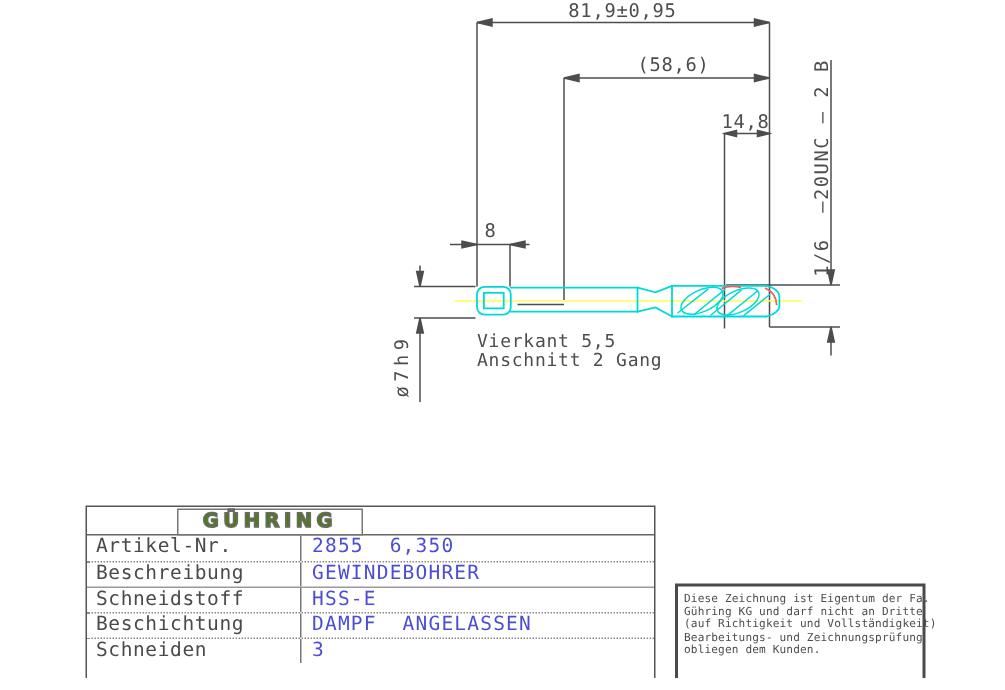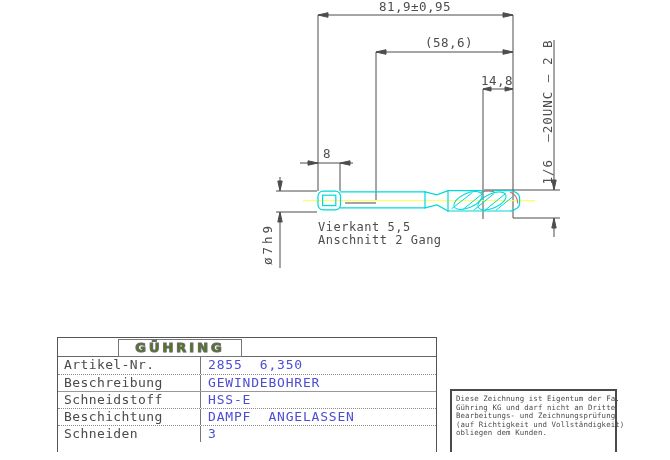--- a/index.html
+++ b/index.html
@@ -152,18 +152,18 @@
     <div class="t-row sep-dot">
       <div class="t-label">Schneiden</div>
       <div class="t-value">3</div>
     </div>
   </div>
 
   
   <div class="note-box">
     <div class="note-line">Diese Zeichnung ist Eigentum der Fa.</div>
     <div class="note-line">Gühring KG und darf nicht an Dritte</div>
+    <div class="note-line">(auf Richtigkeit und Vollständigkeit)</div>
     <div class="note-line">Bearbeitungs- und Zeichnungsprüfung</div>
-    <div class="note-line">(auf Richtigkeit und Vollständigkeit)</div>
     <div class="note-line">obliegen dem Kunden.</div>
   </div>
 
 </div>
 
 </body></html>

